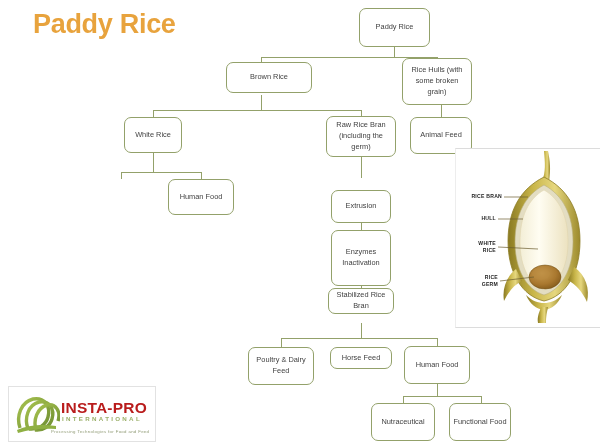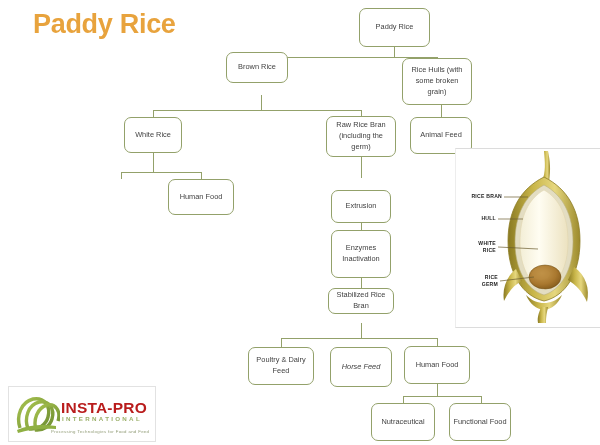--- a/index.html
+++ b/index.html
@@ -174,21 +174,21 @@
       <path d="M403,396 L481,396"></path>
       <path d="M403,396 L403,403"></path>
       <path d="M481,396 L481,403"></path>
     </g>
   </svg>
 
   <div class="node" style="left:359px;  top:8px;   width:71px;  height:39px;">
     <span class="node-label">Paddy Rice</span>
   </div>
 
-  <div class="node" style="left:226px;  top:52px;  width:62px;  height:31px;">
+  <div class="node" style="left:226px;  top:62px;  width:86px;  height:31px;">
     <span class="node-label">Brown Rice</span>
   </div>
 
   <div class="node" style="left:402px;  top:58px;  width:70px;  height:47px;justify-content:center;">
     <span class="node-label">Rice Hulls (with some broken grain)</span>
   </div>
 
   <div class="node" style="left:124px;  top:117px; width:58px;  height:36px;">
     <span class="node-label">White Rice</span>
   </div>
@@ -203,33 +203,33 @@
 
 
   <div class="node" style="left:168px;  top:179px; width:66px;  height:36px;">
     <span class="node-label">Human Food</span>
   </div>
 
   <div class="node" style="left:331px;  top:178px; width:60px;  height:33px;margin-top:12px;">
     <span class="node-label">Extrusion</span>
   </div>
 
-  <div class="node" style="left:331px;  top:230px; width:60px;  height:48px;">
+  <div class="node" style="left:331px;  top:230px; width:60px;  height:56px;">
     <span class="node-label">Enzymes Inactivation</span>
   </div>
 
   <div class="node" style="left:328px;  top:288px; width:66px;  height:26px;">
     <span class="node-label">Stabilized Rice Bran</span>
   </div>
 
   <div class="node" style="left:248px;  top:347px; width:66px;  height:38px;text-align:center;">
     <span class="node-label">Poultry &amp; Dairy Feed</span>
   </div>
 
-  <div class="node" style="left:330px;  top:347px; width:62px;  height:40px;font-style:italic;">
+  <div class="node" style="left:330px;  top:347px; width:62px;  height:22px;">
     <span class="node-label">Horse Feed</span>
   </div>
 
   <div class="node" style="left:404px;  top:346px; width:66px;  height:38px;">
     <span class="node-label">Human Food</span>
   </div>
 
   <div class="node" style="left:371px;  top:403px; width:64px;  height:38px;justify-content:center;">
     <span class="node-label">Nutraceutical</span>
   </div>

